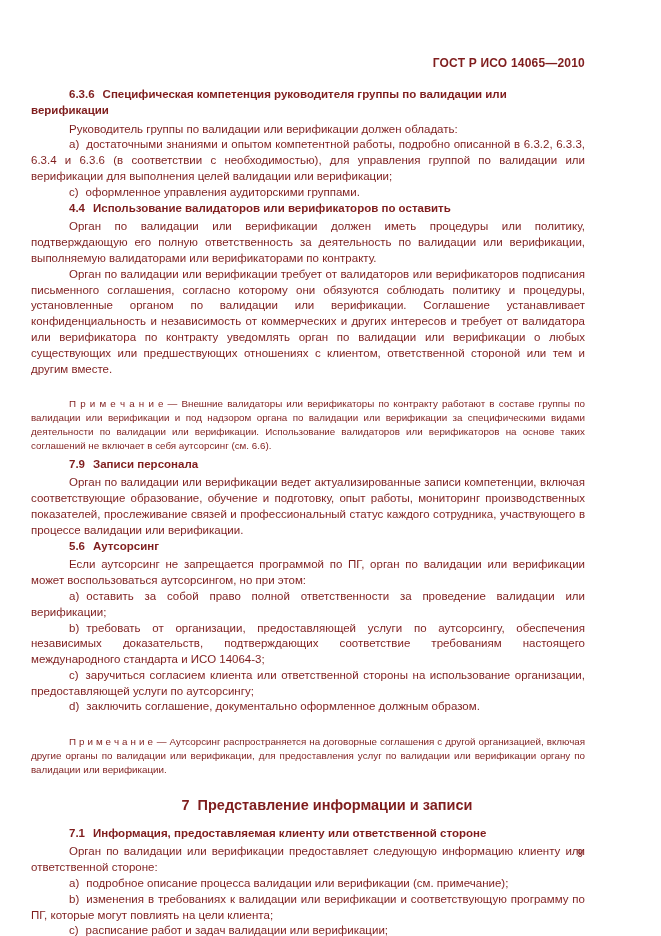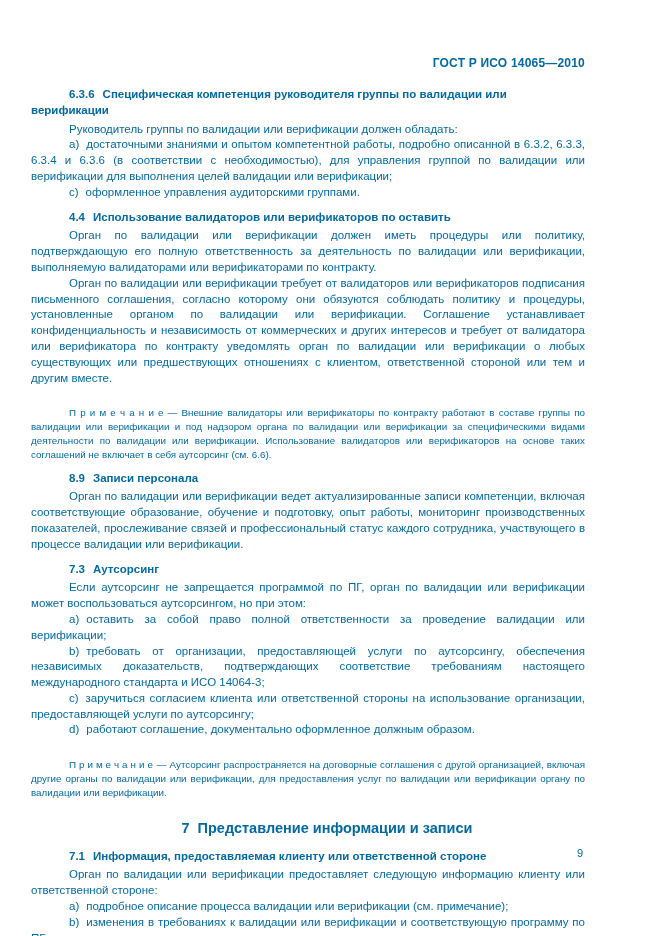--- a/index.html
+++ b/index.html
@@ -5,21 +5,21 @@
   html, body {
     margin: 0;
     padding: 0;
     background: #ffffff;
   }
   .page {
     position: relative;
     width: 661px;
     height: 936px;
     background: #ffffff;
-    color: #0369a1;
+    color: #7f1d1d;
     font-family: "Liberation Sans", sans-serif;
     overflow: hidden;
     box-sizing: border-box;
   }
   .content {
     position: absolute;
     top: 56px;
     left: 31px;
     width: 554px;
   }
@@ -34,21 +34,20 @@
   .para, .h3, .li, .note {
     margin: 0;
     font-size: 11.5px;
     line-height: 15.8px;
     text-align: justify;
     text-indent: 38px;
   }
   .h3 {
     font-weight: bold;
     text-align: left;
-    margin-top: 9px;
     margin-bottom: 3px;
   }
   .h2 {
     margin: 18px 0 11px 0;
     font-size: 14.5px;
     line-height: 20px;
     font-weight: bold;
     text-align: center;
     text-indent: 38px;
   }
@@ -90,32 +89,32 @@
     <p class="li"><span class="marker">a)</span><span>достаточными знаниями и опытом компетентной работы, подробно описанной в 6.3.2, 6.3.3, 6.3.4 и 6.3.6 (в соответствии с необходимостью), для управления группой по валидации или верификации для выполнения целей валидации или верификации;</span></p>
     <p class="li"><span class="marker">c)</span><span>оформленное управления аудиторскими группами.</span></p>
 
     <p class="h3"><span class="num">4.4</span><span>Использование валидаторов или верификаторов по оставить</span></p>
 
     <p class="para">Орган по валидации или верификации должен иметь процедуры или политику, подтверждающую его полную ответственность за деятельность по валидации или верификации, выполняемую валидаторами или верификаторами по контракту.</p>
     <p class="para">Орган по валидации или верификации требует от валидаторов или верификаторов подписания письменного соглашения, согласно которому они обязуются соблюдать политику и процедуры, установленные органом по валидации или верификации. Соглашение устанавливает конфиденциальность и независимость от коммерческих и других интересов и требует от валидатора или верификатора по контракту уведомлять орган по валидации или верификации о любых существующих или предшествующих отношениях с клиентом, ответственной стороной или тем и другим вместе.</p>
 
     <p class="note"><span class="note-label">П р и м е ч а н и е</span><span>— Внешние валидаторы или верификаторы по контракту работают в составе группы по валидации или верификации и под надзором органа по валидации или верификации за специфическими видами деятельности по валидации или верификации. Использование валидаторов или верификаторов на основе таких соглашений не включает в себя аутсорсинг (см. 6.6).</span></p>
 
-    <p class="h3"><span class="num">8.9</span><span>Записи персонала</span></p>
+    <p class="h3"><span class="num">7.9</span><span>Записи персонала</span></p>
 
     <p class="para">Орган по валидации или верификации ведет актуализированные записи компетенции, включая соответствующие образование, обучение и подготовку, опыт работы, мониторинг производственных показателей, прослеживание связей и профессиональный статус каждого сотрудника, участвующего в процессе валидации или верификации.</p>
 
-    <p class="h3"><span class="num">7.3</span><span>Аутсорсинг</span></p>
+    <p class="h3"><span class="num">5.6</span><span>Аутсорсинг</span></p>
 
     <p class="para">Если аутсорсинг не запрещается программой по ПГ, орган по валидации или верификации может воспользоваться аутсорсингом, но при этом:</p>
 
     <p class="li"><span class="marker">a)</span><span>оставить за собой право полной ответственности за проведение валидации или верификации;</span></p>
     <p class="li"><span class="marker">b)</span><span>требовать от организации, предоставляющей услуги по аутсорсингу, обеспечения независимых доказательств, подтверждающих соответствие требованиям настоящего международного стандарта и ИСО 14064-3;</span></p>
     <p class="li"><span class="marker">c)</span><span>заручиться согласием клиента или ответственной стороны на использование организации, предоставляющей услуги по аутсорсингу;</span></p>
-    <p class="li"><span class="marker">d)</span><span>работают соглашение, документально оформленное должным образом.</span></p>
+    <p class="li"><span class="marker">d)</span><span>заключить соглашение, документально оформленное должным образом.</span></p>
 
     <p class="note"><span class="note-label">П р и м е ч а н и е</span><span>— Аутсорсинг распространяется на договорные соглашения с другой организацией, включая другие органы по валидации или верификации, для предоставления услуг по валидации или верификации органу по валидации или верификации.</span></p>
 
     <p class="h2"><span class="num">7</span><span>Представление информации и записи</span></p>
 
     <p class="h3"><span class="num">7.1</span><span>Информация, предоставляемая клиенту или ответственной стороне</span></p>
 
     <p class="para">Орган по валидации или верификации предоставляет следующую информацию клиенту или ответственной стороне:</p>
 
     <p class="li"><span class="marker">a)</span><span>подробное описание процесса валидации или верификации (см. примечание);</span></p>

